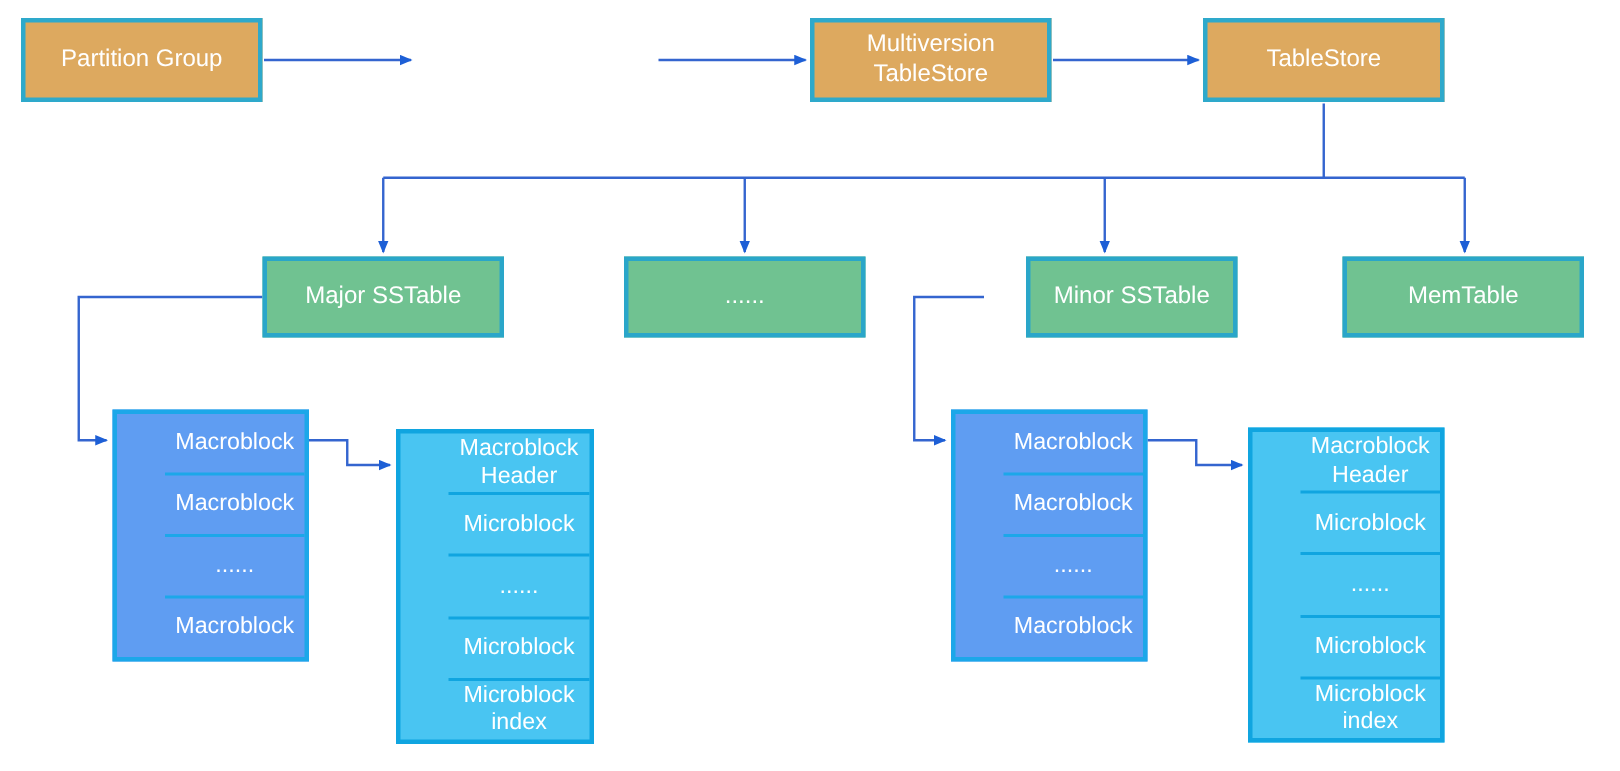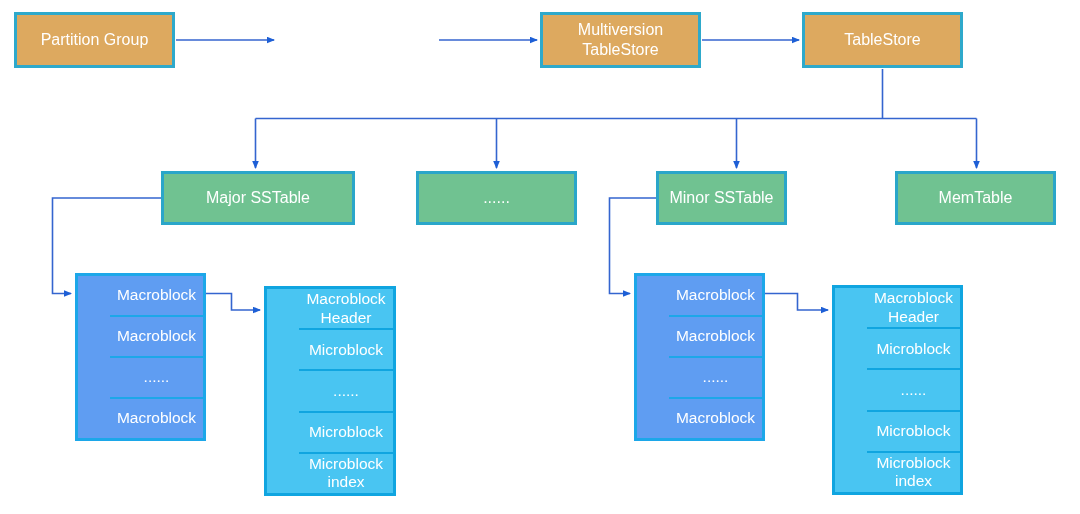--- a/index.html
+++ b/index.html
@@ -69,27 +69,27 @@
   <div class="box tan" style="left:14px; top:12px; width:161px; height:56px;text-align:center;">
     <span>Partition Group</span>
   </div>
   <div class="box tan" style="left:540px; top:12px; width:161px; height:56px;">
     <span>Multiversion TableStore</span>
   </div>
   <div class="box tan" style="left:802px; top:12px; width:161px; height:56px;">
     <span>TableStore</span>
   </div>
 
-  <div class="box green" style="left:161px; top:171px; width:194px; height:54px;">
+  <div class="box green" style="left:175px; top:171px; width:161px; height:54px;">
     <span>Major SSTable</span>
   </div>
   <div class="box green" style="left:416px; top:171px; width:161px; height:54px;">
     <span>......</span>
   </div>
-  <div class="box green" style="left:656px; top:171px; width:131px; height:54px;">
+  <div class="box green" style="left:684px; top:171px; width:141px; height:54px;">
     <span>Minor SSTable</span>
   </div>
   <div class="box green" style="left:895px; top:171px; width:161px; height:54px;">
     <span>MemTable</span>
   </div>
 
   <div class="stack macro" style="left:75px; top:273px; width:131px; height:168px;">
     <div class="cell">Macroblock</div>
     <div class="cell">Macroblock</div>
     <div class="cell">......</div>

